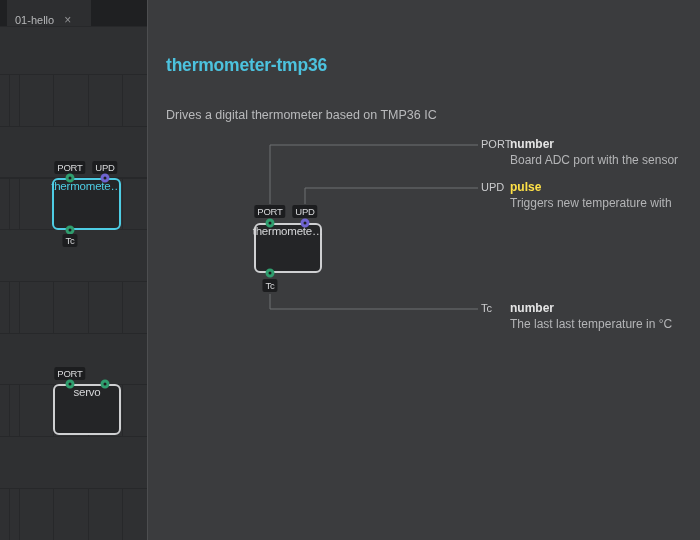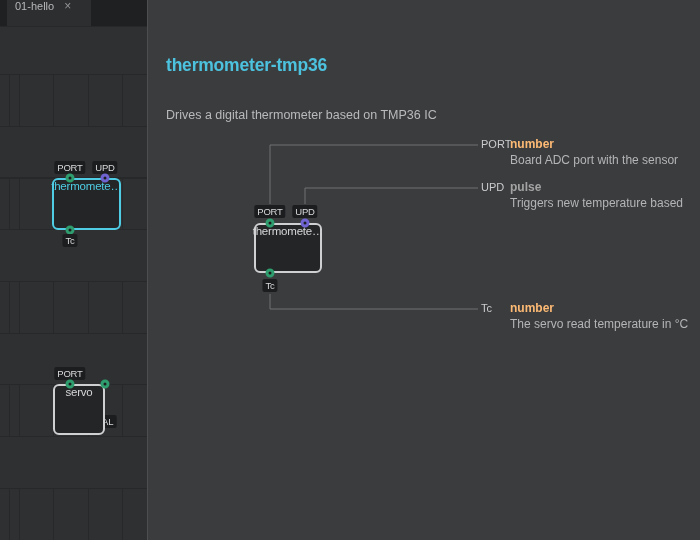--- a/index.html
+++ b/index.html
@@ -4,21 +4,21 @@
 <style>
   * { margin:0; padding:0; box-sizing:border-box; }
   html,body { width:700px; height:540px; overflow:hidden; background:#3b3c3e;
               font-family:"Liberation Sans", sans-serif; }
   .root { position:relative; width:700px; height:540px; }
 
   
   .editor { position:absolute; left:0; top:0; width:148px; height:540px;
             background:#2f3032; border-right:1px solid #4d4e50; overflow:hidden; }
   .tabbar { position:absolute; left:0; top:0; width:100%; height:26px; background:#1f2022; }
-  .tab { position:absolute; top:0; height:26px; display:flex; align-items:flex-start;
+  .tab { position:absolute; top:0; height:26px; display:flex; align-items:flex-end;
          padding:0 8px; font-size:11px; color:#b6b7b9; background:#2d2e30; cursor:pointer;
          white-space:nowrap; }
   .tab.t1 { left:7px; width:84px; }
   .tab.t2 { left:97px; width:60px; background:#292a2c; color:#a8a9ab; overflow:hidden; }
   .tab .close { margin-left:10px; color:#929395; font-size:12px; line-height:1; }
 
   .gridarea { position:absolute; left:0; top:26px; width:147px; height:514px;
     background-color:#2f3032;
     background-image:
       repeating-linear-gradient(to bottom, #27282a 0 1px, transparent 1px 51.75px),
@@ -46,22 +46,22 @@
               color:#4cc2de; letter-spacing:-0.2px; }
   .qh-path  { position:absolute; left:18px; top:33px; font-size:10.5px; color:#c6c7c9; }
   .qh-desc  { position:absolute; left:18px; top:60px; font-size:12.5px; color:#b9babc; }
   .wires { position:absolute; left:0; top:0; width:552px; height:540px; pointer-events:none; }
 
   .docrow { position:absolute; left:0; width:552px; }
   .docrow .pname { position:absolute; left:333px; top:0; font-size:11px; color:#cbccce; }
   .docrow .ptype { position:absolute; left:362px; top:-1px; font-size:12px; font-weight:bold; }
   .docrow .pdesc { position:absolute; left:362px; top:15px; font-size:12px; color:#b4b5b7;
                    white-space:nowrap; }
-  .type-number { color:#fdba74; }
-  .type-pulse  { color:#a3a3a3; }
+  .type-number { color:#e5e5e5; }
+  .type-pulse  { color:#fde047; }
 </style>
 </head>
 <body>
 
 <div class="root">
 
   <div class="editor">
     <div class="tabbar">
       <div class="tab t1">
         <span>01-hello</span>
@@ -76,21 +76,21 @@
     <div class="node selected" style="left:52px; top:178px; width:69px; height:52px;">
       <span class="nlabel">thermomete…</span>
     </div>
     <div class="pin" style="left:70px; top:178px;"></div>
     <div class="pin purple" style="left:105px; top:178px;"></div>
     <div class="pin" style="left:70px; top:230px;"></div>
     <span class="pinbadge" style="left:70px; top:234px;">Tc</span>
 
     <span class="pinbadge" style="left:70px; top:367px;">PORT</span>
     <span class="pinbadge" style="left:105px; top:367px;margin-top:48px;">VAL</span>
-    <div class="node" style="left:53px; top:384px; width:52px; height:51px;">
+    <div class="node" style="left:53px; top:384px; width:68px; height:51px;">
       <span class="nlabel">servo</span>
     </div>
     <div class="pin" style="left:70px; top:384px;"></div>
     <div class="pin" style="left:105px; top:384px;"></div>
   </div>
 
   <div class="panel">
     <div class="qh-title">thermometer-tmp36</div>
     <div class="qh-desc">Drives a digital thermometer based on TMP36 IC</div>
 
@@ -111,22 +111,22 @@
     <span class="pinbadge" style="left:122px; top:231px;">Tc</span>
 
     <div class="docrow" style="top:90px;">
       <span class="pname">PORT</span>
       <span class="ptype type-number">number</span>
       <span class="pdesc">Board ADC port with the sensor</span>
     </div>
     <div class="docrow" style="top:133px;">
       <span class="pname">UPD</span>
       <span class="ptype type-pulse">pulse</span>
-      <span class="pdesc">Triggers new temperature based</span>
+      <span class="pdesc">Triggers new temperature with</span>
     </div>
     <div class="docrow" style="top:254px;">
       <span class="pname">Tc</span>
       <span class="ptype type-number">number</span>
-      <span class="pdesc">The servo read temperature in °C</span>
+      <span class="pdesc">The last last temperature in °C</span>
     </div>
   </div>
 
 </div>
 
 </body></html>

